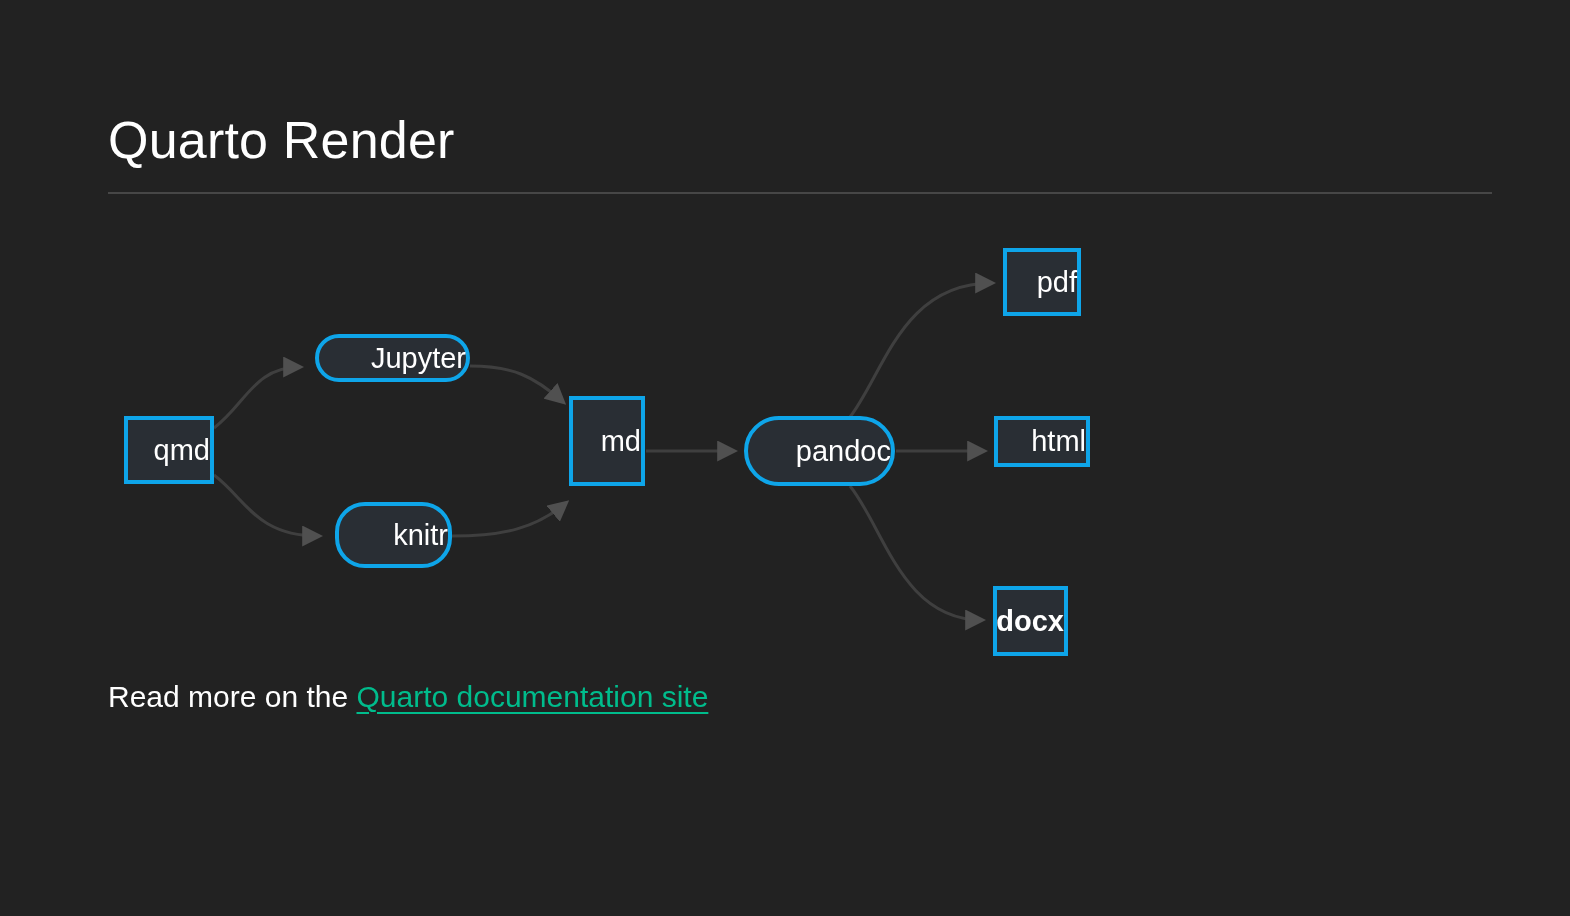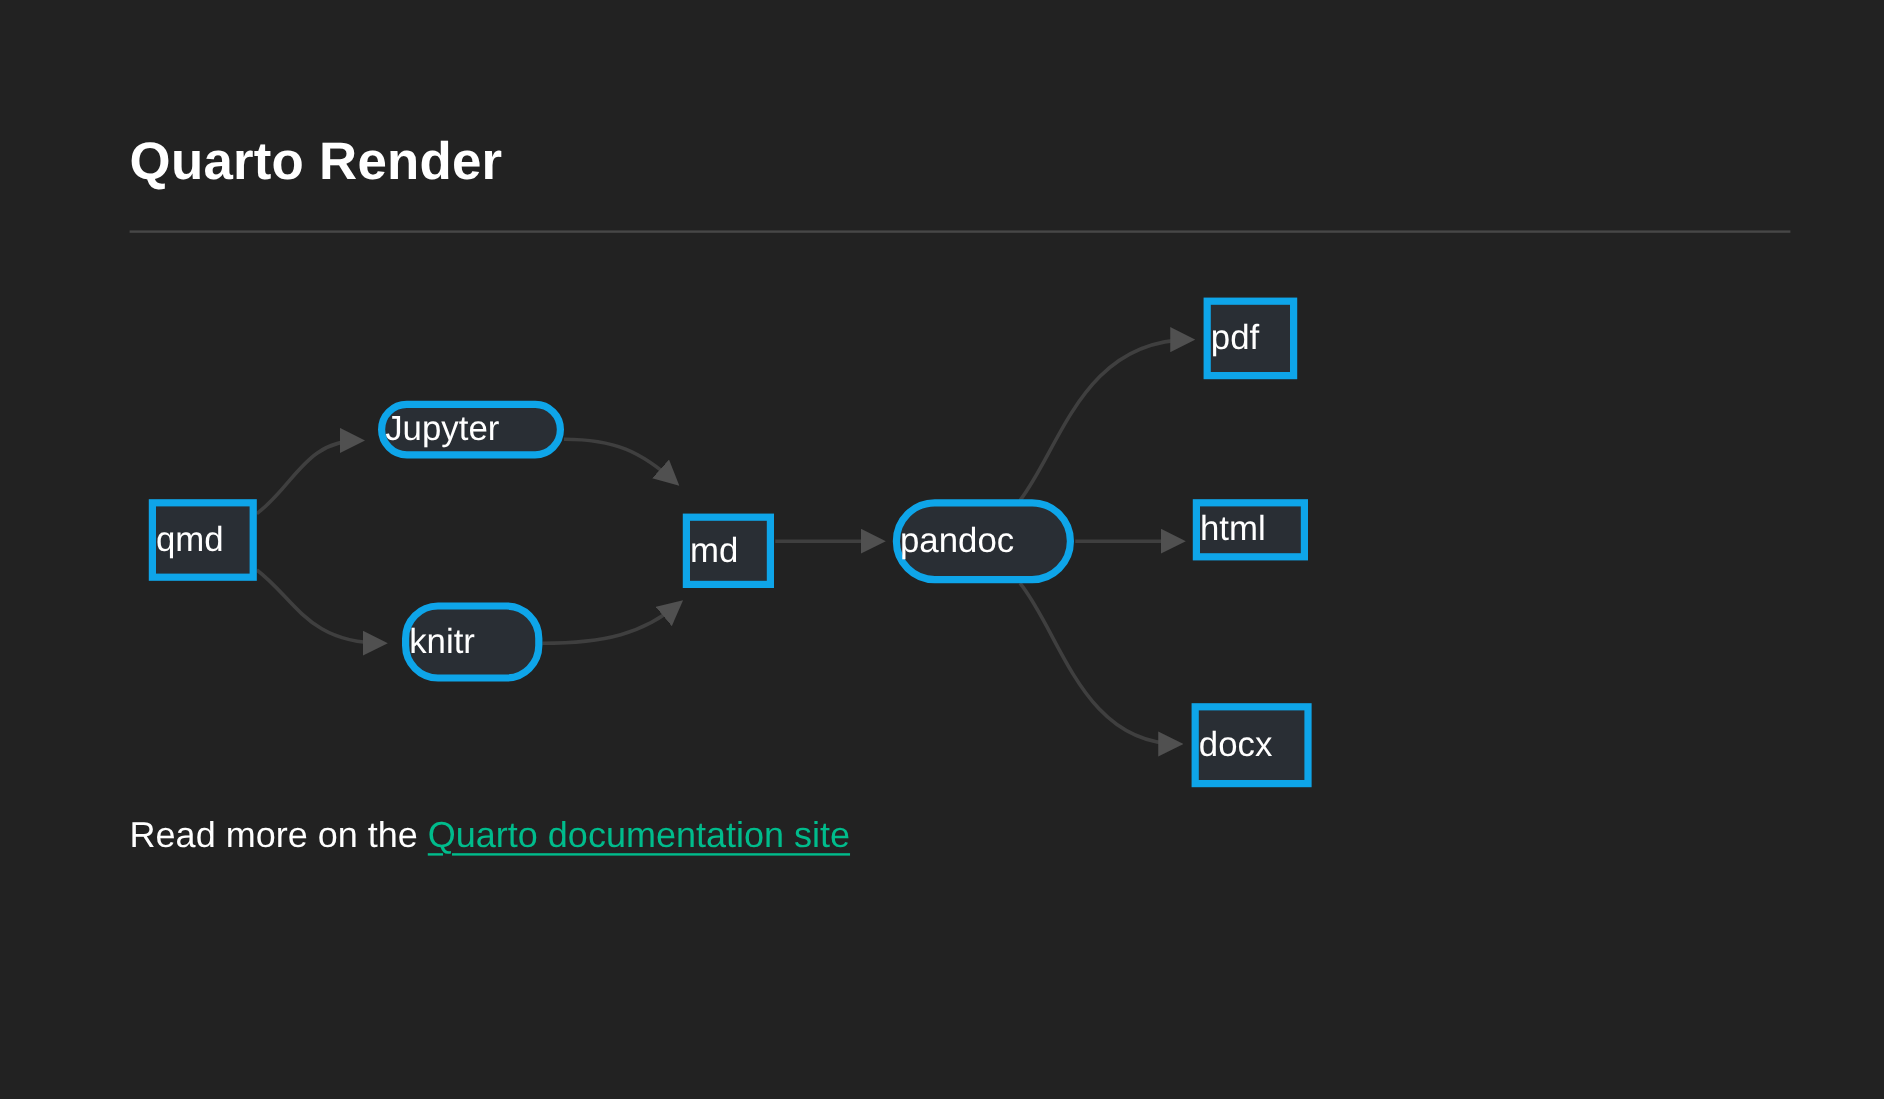--- a/index.html
+++ b/index.html
@@ -6,40 +6,40 @@
   .stage{
     position:relative;
     width:1570px;height:916px;
     background:#222222;
     font-family:"Liberation Sans", sans-serif;
     overflow:hidden;
   }
   .page-title{
     position:absolute;left:108px;top:110px;
     margin:0;
-    font-size:44px;font-weight:700;
+    font-size:52px;font-weight:400;
     color:#ffffff;
     letter-spacing:0.2px;
   }
   .divider{
     position:absolute;left:108px;top:192px;
     width:1384px;height:2px;
     background:#474747;
   }
   .edges-layer{
     position:absolute;left:0;top:0;
     width:1570px;height:916px;
   }
   .node{
     position:absolute;
     box-sizing:border-box;
     background:#292e34;
-    border:6px solid #0ea5e9;
+    border:4px solid #0ea5e9;
     color:#ffffff;
-    display:flex;align-items:center;justify-content:flex-start;
+    display:flex;align-items:center;justify-content:flex-end;
     font-size:29px;
     z-index:2;
   }
   .readmore{
     position:absolute;left:108px;top:680px;
     margin:0;
     font-size:30px;color:#ffffff;
     z-index:3;
     text-align:right;
   }
@@ -83,35 +83,35 @@
   </div>
 
   <div class="node" style="left:315px;top:334px;width:155px;height:48px;border-radius:32px;">
     <span>Jupyter</span>
   </div>
 
   <div class="node" style="left:335px;top:502px;width:117px;height:66px;border-radius:30px;">
     <span>knitr</span>
   </div>
 
-  <div class="node" style="left:569px;top:428px;width:76px;height:62px;">
+  <div class="node" style="left:569px;top:396px;width:76px;height:90px;">
     <span>md</span>
   </div>
 
   <div class="node" style="left:744px;top:416px;width:151px;height:70px;border-radius:35px;">
     <span>pandoc</span>
   </div>
 
   <div class="node" style="left:1003px;top:248px;width:78px;height:68px;">
     <span>pdf</span>
   </div>
 
   <div class="node" style="left:994px;top:416px;width:96px;height:51px;">
     <span>html</span>
   </div>
 
-  <div class="node" style="left:993px;top:586px;width:100px;height:70px;">
+  <div class="node" style="left:993px;top:586px;width:75px;height:70px;font-weight:bold;">
     <span>docx</span>
   </div>
 
   <p class="readmore"><span>Read more on the </span><a href="#">Quarto documentation site</a></p>
 
 </div>
 
 </body></html>

